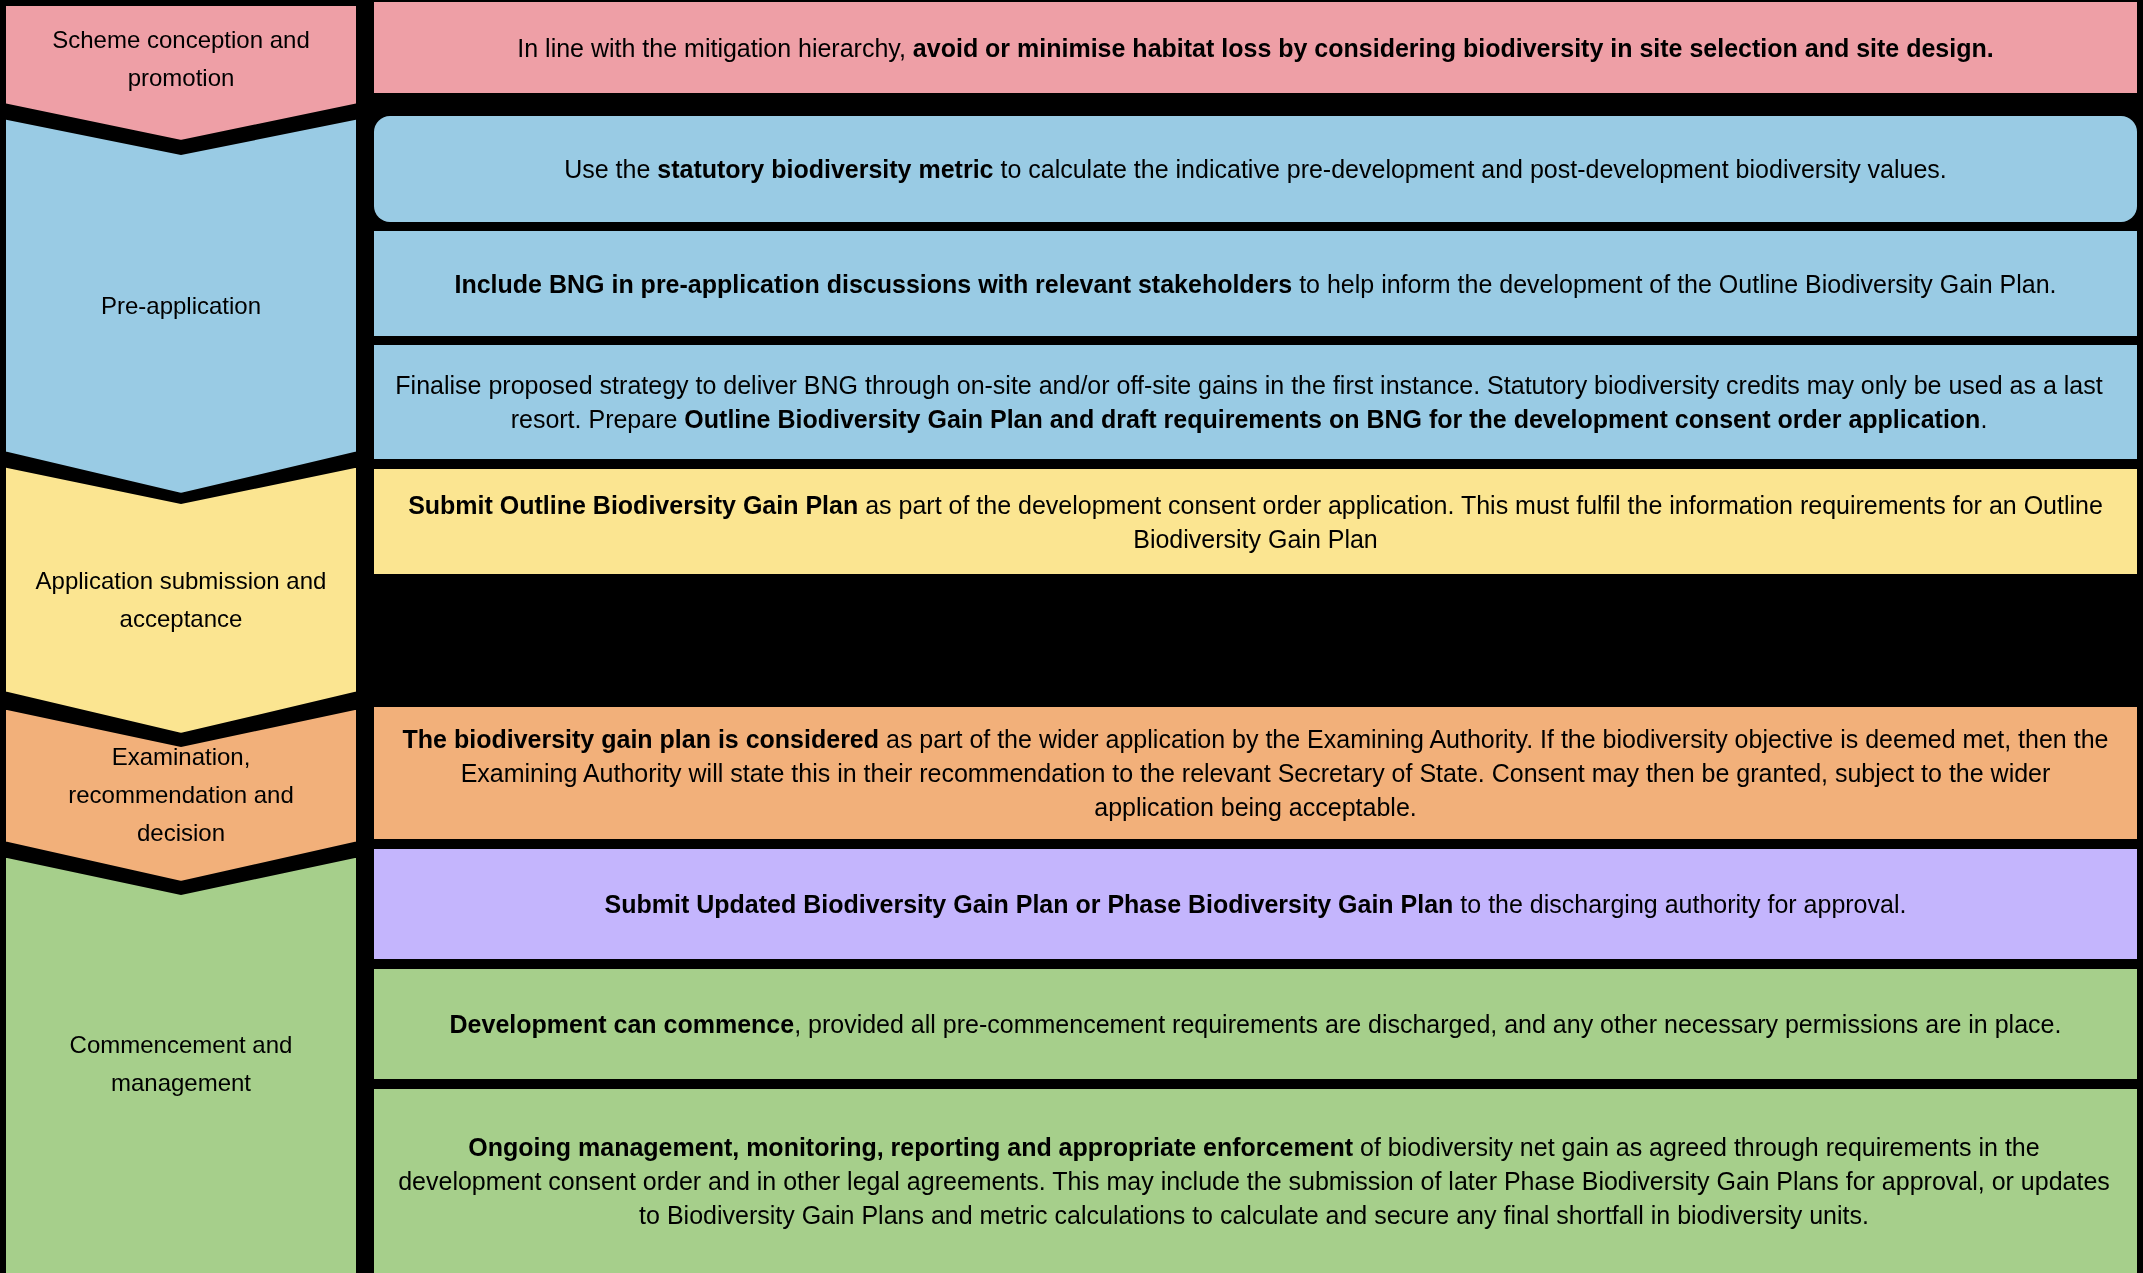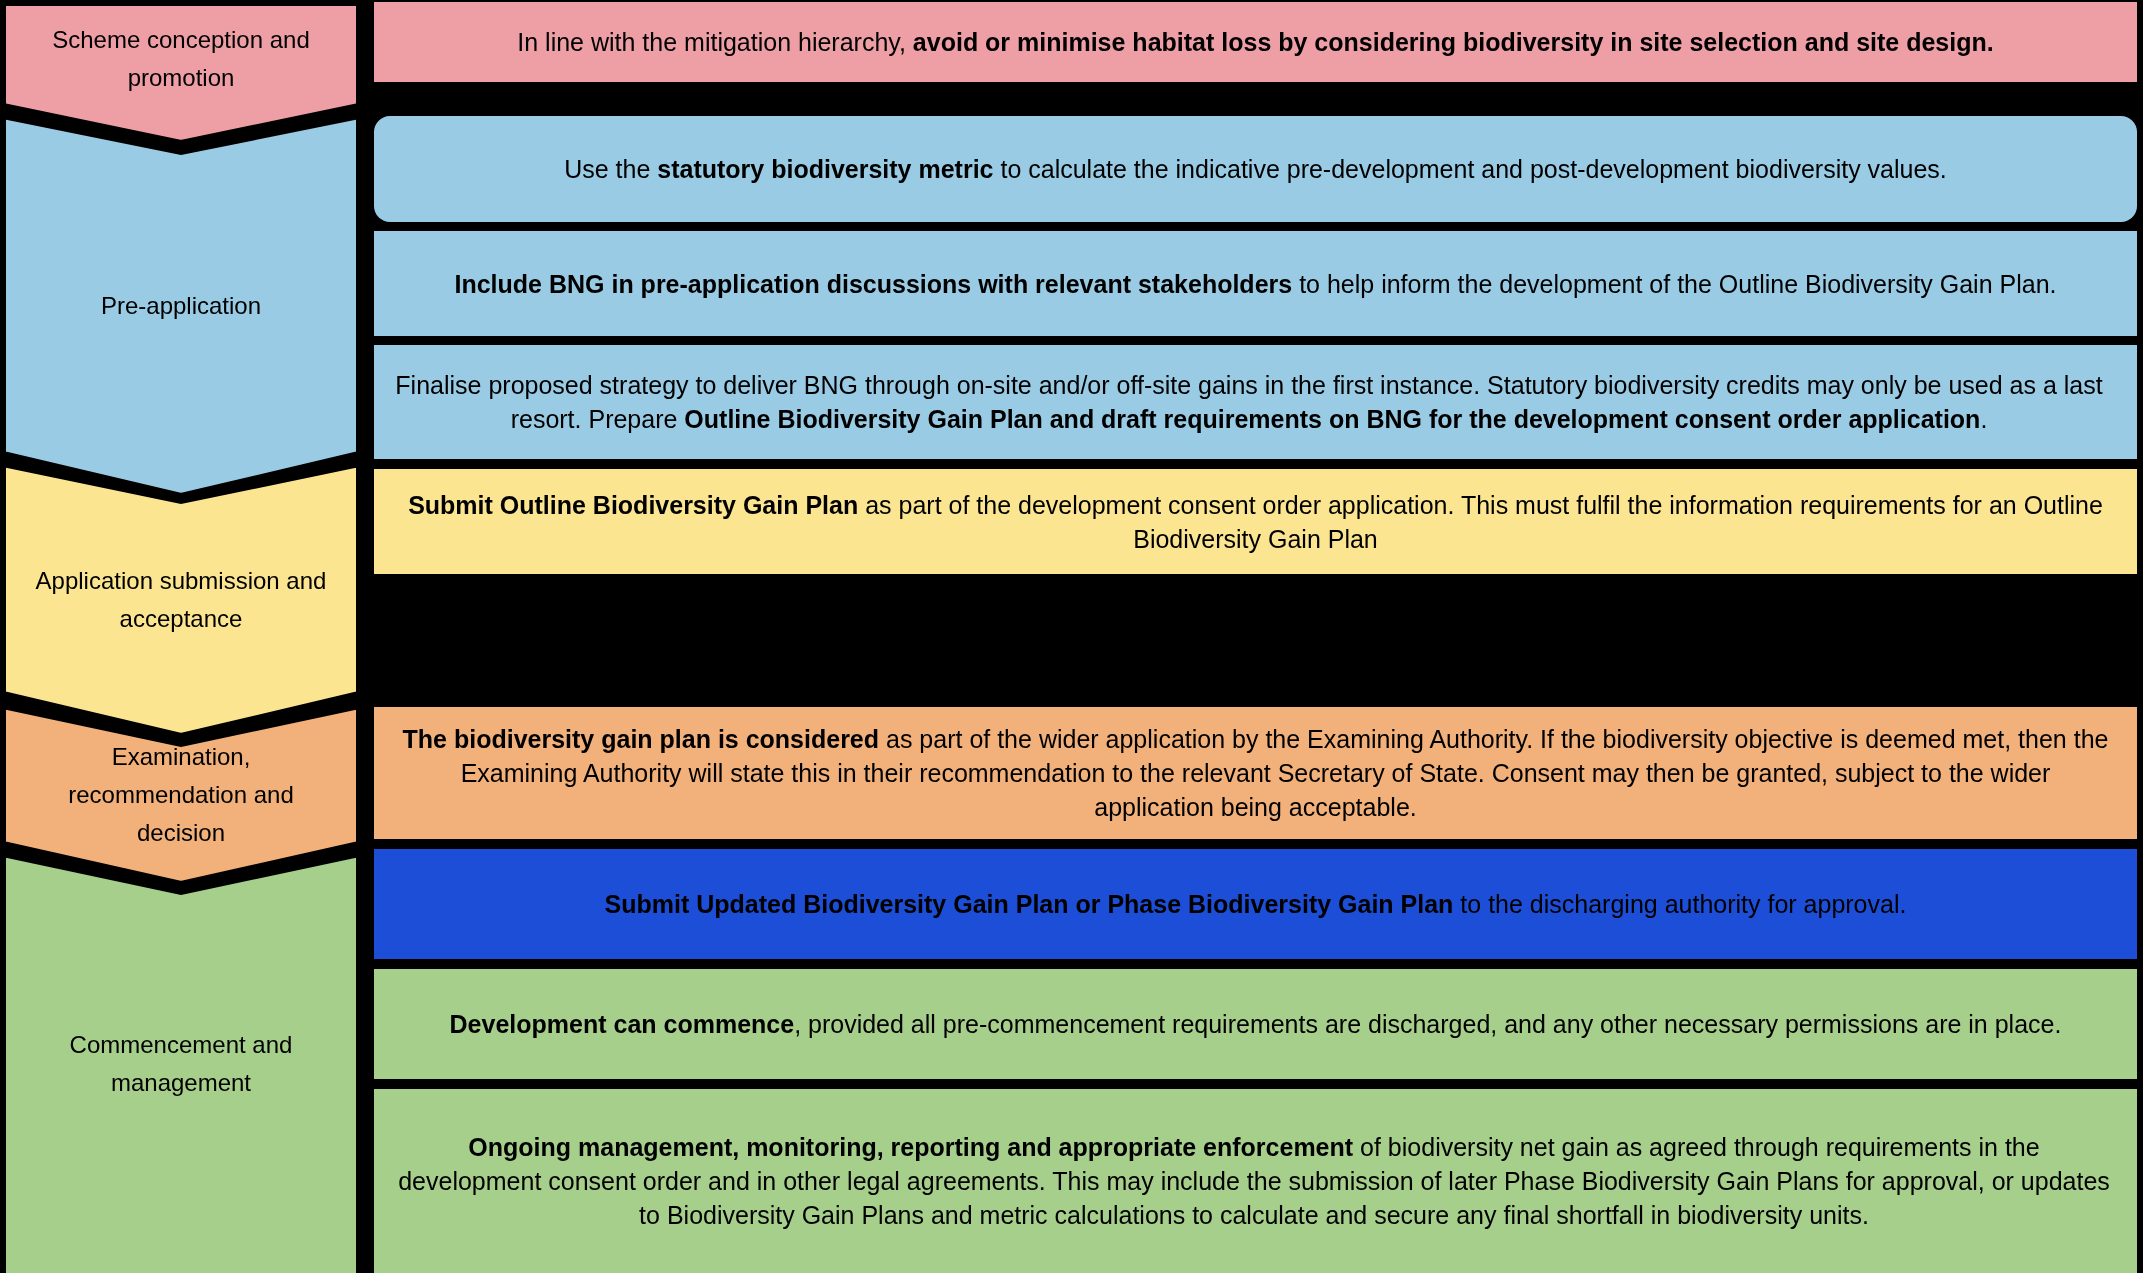--- a/index.html
+++ b/index.html
@@ -71,21 +71,21 @@
     <polygon points="3,706 181,744 359,706 359,844 181,884 3,844" fill="#F2B07A"></polygon>
     <polygon points="3,854 181,892 359,854 359,1280 3,1280" fill="#A6CF8B"></polygon>
   </svg>
 
   <div class="stage-label" style="top:4px;height:110px;">Scheme conception and promotion</div>
   <div class="stage-label" style="top:116px;height:380px;">Pre-application</div>
   <div class="stage-label" style="top:464px;height:272px;">Application submission and acceptance</div>
   <div class="stage-label" style="top:706px;height:178px;">Examination, recommendation and decision</div>
   <div class="stage-label" style="top:854px;height:419px;">Commencement and management</div>
 
-  <div class="step-box" style="top: 2px; height: 80px; background-color: rgb(238, 159, 166);">
+  <div class="step-box" style="top: 2px; height: 91px; background-color: rgb(238, 159, 166);">
     <div class="step-text"><span>In line with the mitigation hierarchy, </span><b>avoid or minimise habitat loss by considering biodiversity in site selection and site design.</b></div>
   </div>
 
   <div class="step-box" style="top: 116px; height: 106px; background-color: rgb(153, 203, 228); border-radius: 16px;">
     <div class="step-text"><span>Use the </span><b>statutory biodiversity metric</b><span> to calculate the indicative pre-development and post-development biodiversity values.</span></div>
   </div>
 
   <div class="step-box" style="top: 231px; height: 105px; background-color: rgb(153, 203, 228); text-align: right;">
     <div class="step-text"><b>Include BNG in pre-application discussions with relevant stakeholders</b><span> to help inform the development of the Outline Biodiversity Gain Plan.</span></div>
   </div>
@@ -96,21 +96,21 @@
 
   <div class="step-box" style="top: 469px; height: 105px; background-color: rgb(251, 229, 145);">
     <div class="step-text"><b>Submit Outline Biodiversity Gain Plan</b><span> as part of the development consent order application. This must fulfil the information requirements for an Outline Biodiversity Gain Plan</span></div>
   </div>
 
 
   <div class="step-box" style="top: 707px; height: 132px; background-color: rgb(242, 176, 122);">
     <div class="step-text"><b>The biodiversity gain plan is considered</b><span> as part of the wider application by the Examining Authority. If the biodiversity objective is deemed met, then the Examining Authority will state this in their recommendation to the relevant Secretary of State. Consent may then be granted, subject to the wider application being acceptable.</span></div>
   </div>
 
-  <div class="step-box" style="top: 849px; height: 110px; background-color: #1d4ed8;">
+  <div class="step-box" style="top: 849px; height: 110px; background-color: #c4b5fd;">
     <div class="step-text"><b>Submit Updated Biodiversity Gain Plan or Phase Biodiversity Gain Plan</b><span> to the discharging authority for approval.</span></div>
   </div>
 
   <div class="step-box" style="top: 969px; height: 110px; background-color: rgb(166, 207, 139);">
     <div class="step-text"><b>Development can commence</b><span>, provided all pre-commencement requirements are discharged, and any other necessary permissions are in place.</span></div>
   </div>
 
   <div class="step-box" style="top: 1089px; height: 184px; background-color: rgb(166, 207, 139); padding-left: 23px;">
     <div class="step-text"><b>Ongoing management, monitoring, reporting and appropriate enforcement</b><span> of biodiversity net gain as agreed through requirements in the development consent order and in other legal agreements. This may include the submission of later Phase Biodiversity Gain Plans for approval, or updates to Biodiversity Gain Plans and metric calculations to calculate and secure any final shortfall in biodiversity units.</span></div>
   </div>

